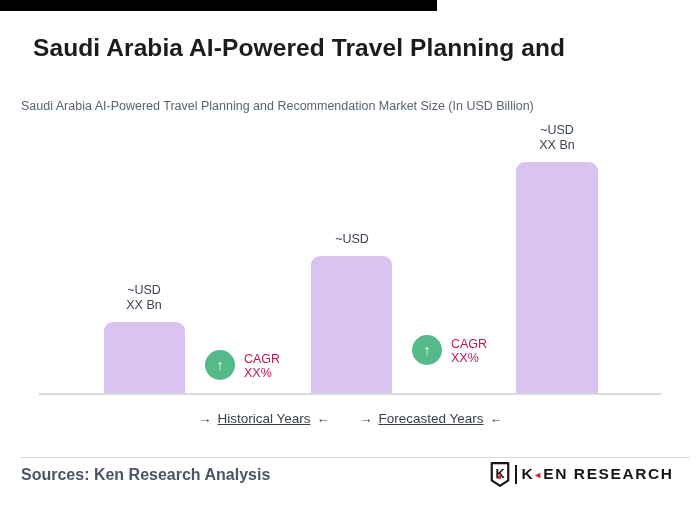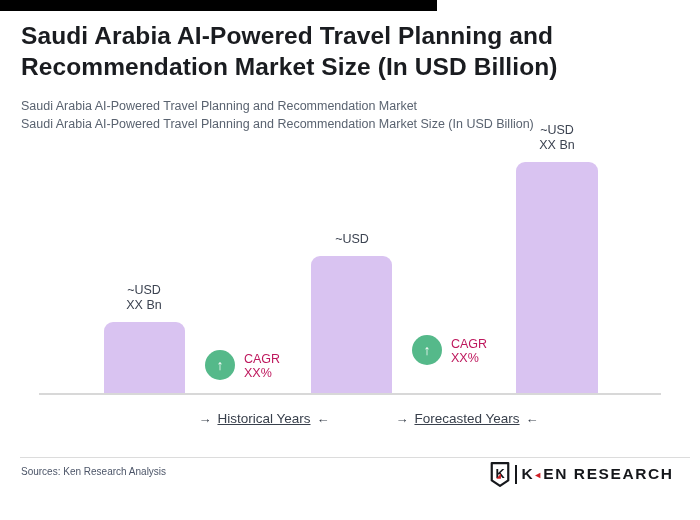--- a/index.html
+++ b/index.html
@@ -39,44 +39,42 @@
   #cagr-1{left:205px;top:350px;}
   #cagr-1 .cagr-text{margin-top:2px;}
   #cagr-2{left:412px;top:335px;}
   #cagr-2 .cagr-text{margin-top:2px;}
 
   .axis-annotation{position:absolute;top:411px;transform:translateX(-50%);
                    white-space:nowrap;font-size:13.5px;color:#39404c;}
   .axis-annotation .arrow{font-size:13px;color:#39404c;}
   .axis-annotation .axis-text{margin:0 6px;text-decoration:underline;}
   #axis-annotation-1{left:264px;}
-  #axis-annotation-2{left:431px;margin-left:36px;}
+  #axis-annotation-2{left:431px;}
 
   #footer-divider{left:20px;top:457px;width:670px;height:1px;background:#dcdcdc;}
-  #sources{left:21px;top:466px;font-size:10px;color:#4c5568;}
+  #sources{left:21px;top:466px;font-size:16px;color:#4c5568;font-weight:bold;}
 
   #logo{left:489px;top:460px;height:28px;display:flex;align-items:center;}
   #logo-pipe{width:1.5px;height:19px;background:#15171b;margin:0 5px 0 4px;}
   #logo-wordmark{font-size:15.5px;font-weight:700;letter-spacing:1.6px;
                  color:#15171b;white-space:nowrap;display:flex;align-items:center;}
   #logo-wordmark .red-arrow{color:#cf1f25;font-size:9px;margin:1px 1px 0 -1px;
                             letter-spacing:0;}
 </style>
 </head>
 <body>
 
 <div id="top-bar" class="abs" style="background: rgb(0, 0, 0);"></div>
 
-<h1 id="title" class="abs" style="margin:0;">
+<h1 id="title" class="abs" style="margin:12px;">
   <span>Saudi Arabia AI-Powered Travel Planning and</span><br>
-  <span>Recommendation Market Size (In USD Billion)</span>
 </h1>
 
 <div id="subtitle" class="abs">
-  <div>Saudi Arabia AI-Powered Travel Planning and Recommendation Market</div>
   <div>Saudi Arabia AI-Powered Travel Planning and Recommendation Market Size (In USD Billion)</div>
 </div>
 
 <div id="bar-label-3" class="bar-label" style="bottom: 368px;">
   <div>~USD</div>
   <div>XX Bn</div>
 </div>
 <div id="bar-label-2" class="bar-label" style="bottom: 274px;">
   <div>~USD</div>
 </div>

